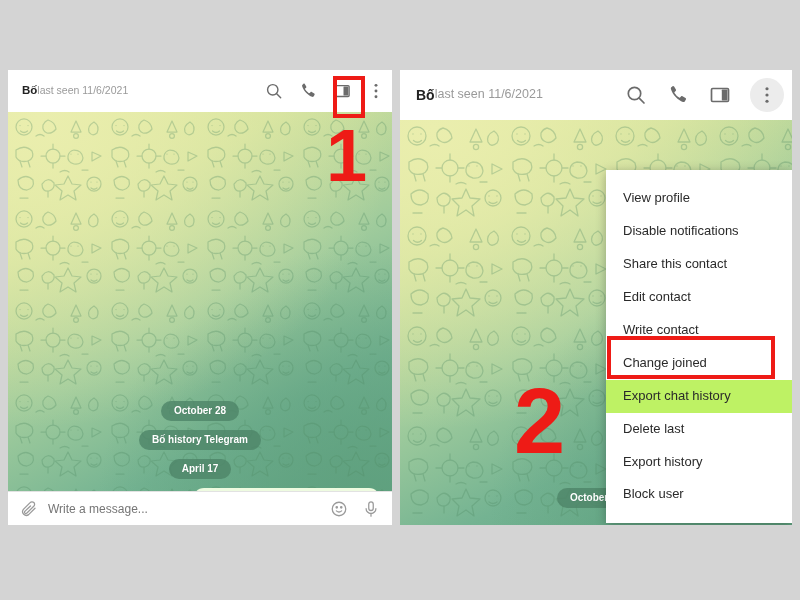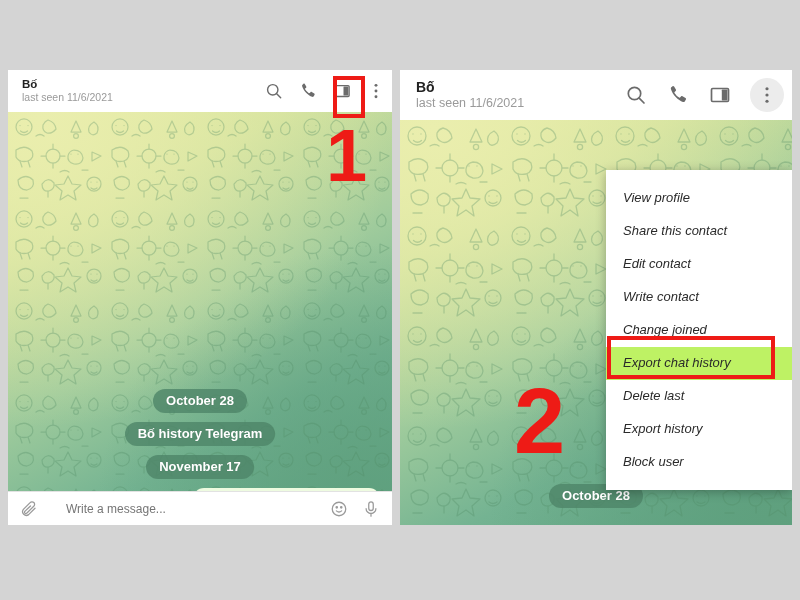--- a/index.html
+++ b/index.html
@@ -26,21 +26,21 @@
     position:relative;
     background:#ffffff;
     display:flex;
     align-items:center;
     justify-content:space-between;
     z-index:6;
   }
   #panel-left  .chat-header { height:42px; padding:0 6px 0 14px; }
   #panel-right .chat-header { height:50px; padding:0 8px 0 16px; }
 
-  .header-titles { display:flex; flex-direction:column; justify-content:center; }
+  .header-titles { display:flex; flex-direction:row; justify-content:center; }
   .contact-name  { font-weight:bold; color:#222; line-height:1.15; }
   .contact-status{ color:#9a9a9a; line-height:1.2; }
   #panel-left  .contact-name  { font-size:11.5px; }
   #panel-left  .contact-status{ font-size:10.5px; }
   #panel-right .contact-name  { font-size:14px; }
   #panel-right .contact-status{ font-size:12.5px; }
 
   .header-actions { display:flex; align-items:center; }
   #panel-left  .header-actions { gap:14px; }
   #panel-right .header-actions { gap:18px; }
@@ -76,21 +76,21 @@
   
   .messages {
     position:absolute; left:0; right:0; bottom:0; top:0;
     display:flex; flex-direction:column; align-items:center;
     justify-content:flex-end;
     padding:0 12px 8px 12px;
   }
   .service-bubble {
     background:rgba(78,132,104,.80);
     color:#fff;
-    font-size:13px;
+    font-size:10px;
     font-weight:bold;
     border-radius:12px;
     padding:4px 13px 5px 13px;
     margin-bottom:9px;
     white-space:nowrap;
     text-shadow:0 0 1px rgba(0,0,0,.15);
   }
   .outgoing-row { align-self:flex-end; display:flex; }
   .outgoing-bubble {
     background:#eefbe0;
@@ -104,21 +104,21 @@
   .tick { color:#5aa15a; font-size:12px; line-height:1; }
 
   
   .composer {
     position:absolute; left:0; right:0; bottom:0;
     height:34px;
     background:#fff;
     border-top:1px solid #e2e2e2;
     display:flex; align-items:center;
     padding:0 12px;
-    gap:28px;
+    gap:10px;
     z-index:5;
   }
   .composer .cicon { width:18px; height:18px; color:#9a9a9a; flex:0 0 auto; }
   .composer .cicon svg { width:100%; height:100%; display:block; }
   .composer-input {
     flex:1 1 auto;
     font-size:12px; color:#b3b3b3;
     border:none; outline:none; background:transparent;
     font-family:"Liberation Sans", sans-serif;
     position:relative;
@@ -127,21 +127,20 @@
 
   
   .dropdown {
     position:absolute;
     left:206px; top:50px;
     width:186px;
     background:#fff;
     box-shadow:0 2px 10px rgba(0,0,0,.28);
     padding:12px 0 12px 0;
     z-index:20;
-    font-style:italic;
   }
   .menu-item {
     font-size:13px;
     color:#2a2a2a;
     padding:9px 0 9px 17px;
     line-height:1.15;
     white-space:nowrap;
     cursor:pointer;
   }
   .menu-item.highlighted { background:#bef264; }
@@ -240,21 +239,21 @@
               </g>
             </pattern>
           </defs>
           <rect width="384" height="413" fill="url(#doodleL)"></rect>
         </svg>
       </div>
 
       <div class="messages">
         <div class="service-bubble">October 28</div>
         <div class="service-bubble">Bố history Telegram</div>
-        <div class="service-bubble">November 17</div>
+        <div class="service-bubble">April 17</div>
         <div class="outgoing-row">
           <div class="outgoing-bubble">
             <span class="trophies">🏆🏆🏆🏆🏆</span>
             <span class="msg-meta">
               <span>3:39 PM</span>
               <span class="tick">✓</span>
             </span>
           </div>
         </div>
       </div>
@@ -356,20 +355,21 @@
           <rect width="392" height="405" fill="url(#doodleR)"></rect>
         </svg>
       </div>
 
       <div class="messages">
         <div class="service-bubble">October 28</div>
       </div>
 
       <div class="dropdown">
         <div class="menu-item">View profile</div>
+        <div class="menu-item">Disable notifications</div>
         <div class="menu-item">Share this contact</div>
         <div class="menu-item">Edit contact</div>
         <div class="menu-item">Write contact</div>
         <div class="menu-item">Change joined</div>
         <div class="menu-item highlighted">Export chat history</div>
         <div class="menu-item">Delete last</div>
         <div class="menu-item">Export history</div>
         <div class="menu-item">Block user</div>
       </div>
     </div>

